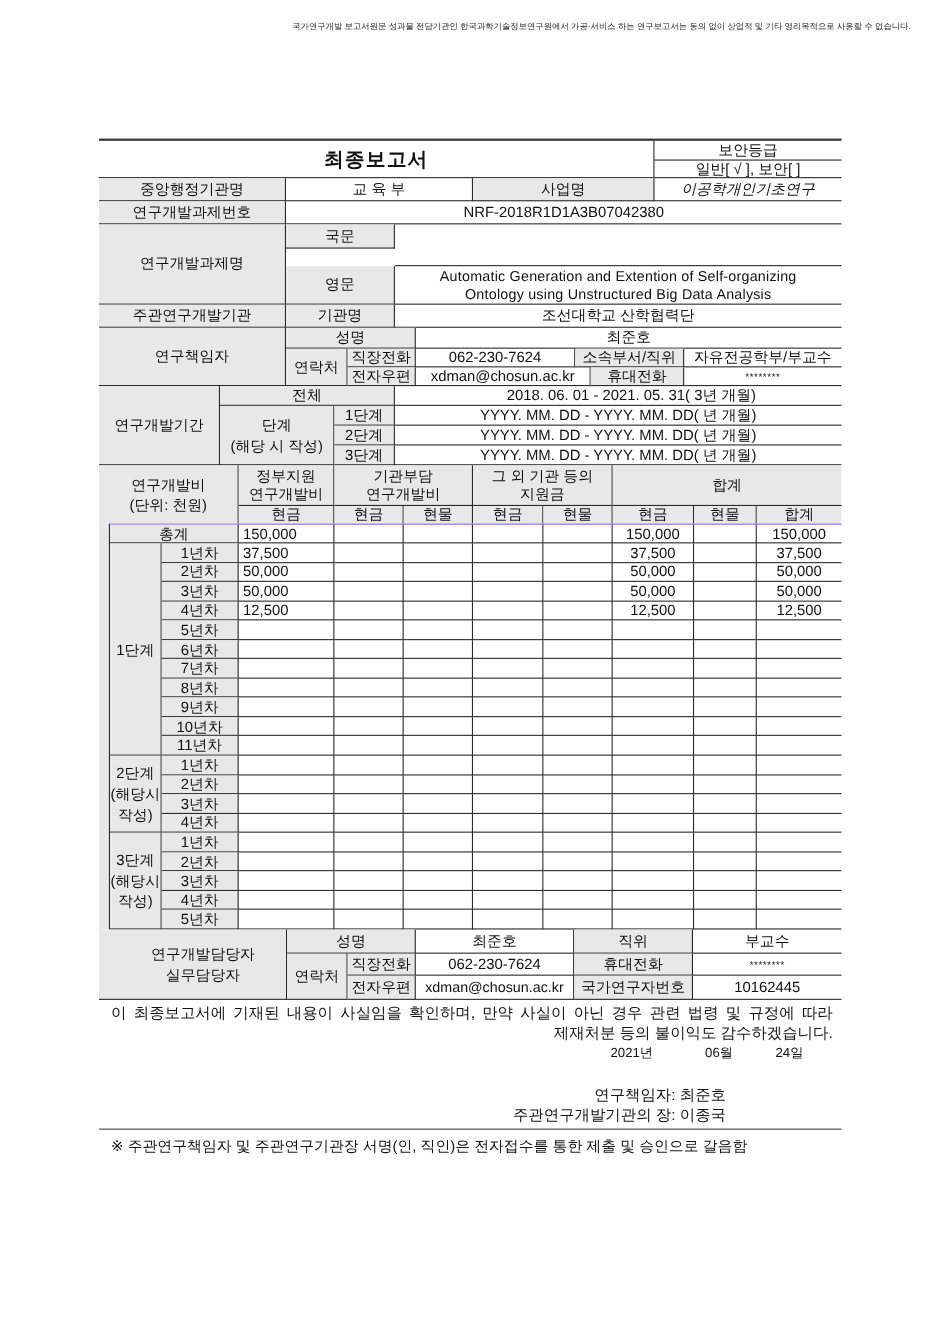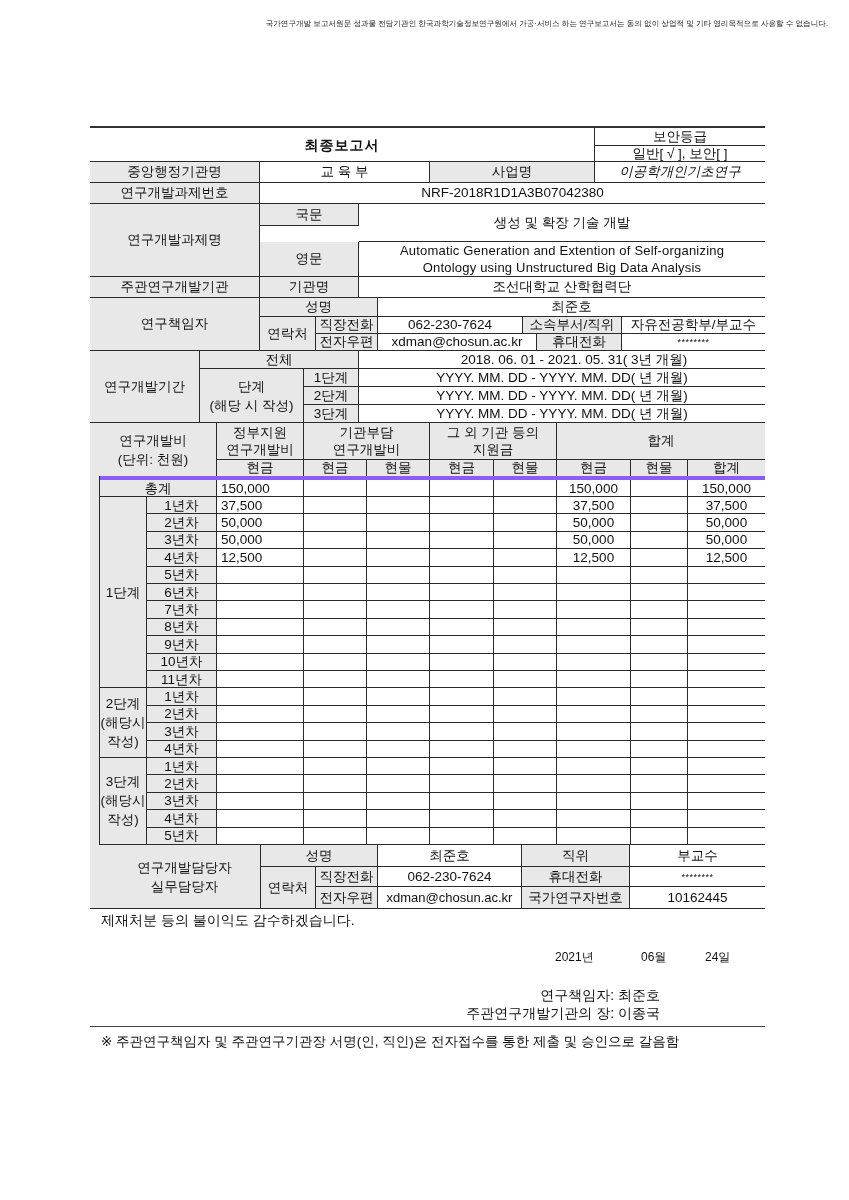--- a/index.html
+++ b/index.html
@@ -6,45 +6,45 @@
   body { width:849px; height:1200px; position:relative; overflow:hidden;
          font-family:"Liberation Sans","DejaVu Sans",sans-serif; color:#111; }
   .notice { position:absolute; right:21px; top:19px; font-size:7.6px; color:#222; white-space:nowrap; }
   .topline { position:absolute; left:90px; top:126px; width:675px; height:2px; background:#333; }
   .c { position:absolute; box-sizing:border-box; border-right:1px solid #2a2a2a; border-bottom:1px solid #2a2a2a;
        display:flex; flex-direction:column; align-items:center; justify-content:center; text-align:center;
        font-size:13.5px; line-height:16px; overflow:hidden; white-space:nowrap; }
   .g { background:#e8e8e8; }
   .nr { border-right:none; }
   .nb { border-bottom:none; }
-  .title { font-size:14px; font-weight:bold; letter-spacing:1px; }
+  .title { font-size:18px; font-weight:bold; letter-spacing:1px; }
   .ko-lines { width:100%; padding:0 5px; box-sizing:border-box; }
   .ko-l1 { display:block; text-align:justify; text-align-last:justify; }
   .ko-l2 { display:block; text-align:center; }
   .en { font-size:13px; line-height:17px; letter-spacing:0.2px; }
   .mask { font-size:9px; letter-spacing:0.5px; }
   .strip { position:absolute; left:90px; top:476px; width:10px; height:369px; background:#e8e8e8;
            border-right:1px solid #2a2a2a; box-sizing:border-box; }
   .budget { position:absolute; left:100px; top:476px; width:665px; height:369px; box-sizing:border-box;
-            border-top:4px solid #8b5cf6; display:grid;
+            border-top:1px solid #8b5cf6; display:grid;
             grid-template-columns:47px 70px 87px 63px 63px 64px 63px 74px 57px 77px;
             grid-template-rows:17px repeat(20, 1fr); }
   .bc { box-sizing:border-box; border-right:1px solid #2a2a2a; border-bottom:1px solid #2a2a2a;
         display:flex; align-items:center; justify-content:center; font-size:13.5px; line-height:15px;
         white-space:nowrap; overflow:hidden; }
   .bc.l { justify-content:flex-start; padding-left:4px; }
   .bc.nr { border-right:none; }
   .bc.stage { flex-direction:column; line-height:19px; }
   .tot { grid-column:1 / span 2; grid-row:1; }
   .st1 { grid-column:1; grid-row:2 / span 11; }
   .st2 { grid-column:1; grid-row:13 / span 4; }
   .st3 { grid-column:1; grid-row:17 / span 5; }
   .decl { position:absolute; left:101px; top:911px; width:656px; font-size:14px; line-height:19px; }
   .decl .l1 { display:block; text-align:justify; text-align-last:justify; }
-  .decl .l2 { display:block; }
+  .decl .l2 { display:block;text-align:right; }
   .date { position:absolute; top:949px; font-size:12px; }
   .sig { position:absolute; right:189px; font-size:14px; text-align:left; white-space:nowrap; }
   .divider { position:absolute; left:90px; top:1026px; width:675px; height:1px; background:#444; }
   .foot { position:absolute; left:101px; top:1033px; font-size:13.5px; white-space:nowrap; }
 </style>
 </head>
 <body>
 
 <div class="notice">국가연구개발 보고서원문 성과물 전담기관인 한국과학기술정보연구원에서 가공·서비스 하는 연구보고서는 동의 없이 상업적 및 기타 영리목적으로 사용할 수 없습니다.</div>
 
@@ -59,21 +59,20 @@
 <div class="c g" style="left:430px;top:162px;width:165px;height:21px;">사업명</div>
 <div class="c nr" style="left:595px;top:162px;width:170px;height:21px;font-style:italic;">이공학개인기초연구</div>
 
 <div class="c g" style="left:90px;top:183px;width:170px;height:21px;">연구개발과제번호</div>
 <div class="c nr" style="left:260px;top:183px;width:505px;height:21px;">NRF-2018R1D1A3B07042380</div>
 
 <div class="c g" style="left:90px;top:204px;width:170px;height:73px;">연구개발과제명</div>
 <div class="c g" style="left:260px;top:204px;width:99px;height:22px;text-align:right;">국문</div>
 <div class="c nr" style="left:359px;top:204px;width:406px;height:38px;line-height:18px;">
   <div class="ko-lines">
-    <span class="ko-l2">생성 및 확장 기술 개발</span>
   </div>
 </div>
 <div class="c g" style="left:260px;top:242px;width:99px;height:35px;">영문</div>
 <div class="c nr en" style="left:359px;top:242px;width:406px;height:35px;">
   <span>Automatic Generation and Extention of Self-organizing</span>
   <span>Ontology using Unstructured Big Data Analysis</span>
 </div>
 
 <div class="c g" style="left:90px;top:277px;width:170px;height:21px;">주관연구개발기관</div>
 <div class="c g" style="left:260px;top:277px;width:99px;height:21px;">기관명</div>
@@ -372,20 +371,21 @@
 <div class="c g" style="left:316px;top:867px;width:62px;height:20px;">직장전화</div>
 <div class="c" style="left:378px;top:867px;width:144px;height:20px;">062-230-7624</div>
 <div class="c g" style="left:522px;top:867px;width:108px;height:20px;">휴대전화</div>
 <div class="c nr mask" style="left:630px;top:867px;width:135px;height:20px;">********</div>
 <div class="c g" style="left:316px;top:887px;width:62px;height:22px;">전자우편</div>
 <div class="c" style="left:378px;top:887px;width:144px;height:22px;font-size:13px;">xdman@chosun.ac.kr</div>
 <div class="c g" style="left:522px;top:887px;width:108px;height:22px;">국가연구자번호</div>
 <div class="c nr" style="left:630px;top:887px;width:135px;height:22px;">10162445</div>
 
 <div class="decl">
+  <span class="l1">이 최종보고서에 기재된 내용이 사실임을 확인하며, 만약 사실이 아닌 경우 관련 법령 및 규정에 따라</span>
   <span class="l2">제재처분 등의 불이익도 감수하겠습니다.</span>
 </div>
 <div class="date" style="left:555px;">2021년</div>
 <div class="date" style="left:641px;">06월</div>
 <div class="date" style="left:705px;">24일</div>
 
 <div class="sig" style="top:987px;">연구책임자: 최준호</div>
 <div class="sig" style="top:1005px;">주관연구개발기관의 장: 이종국</div>
 
 <div class="divider"></div>

